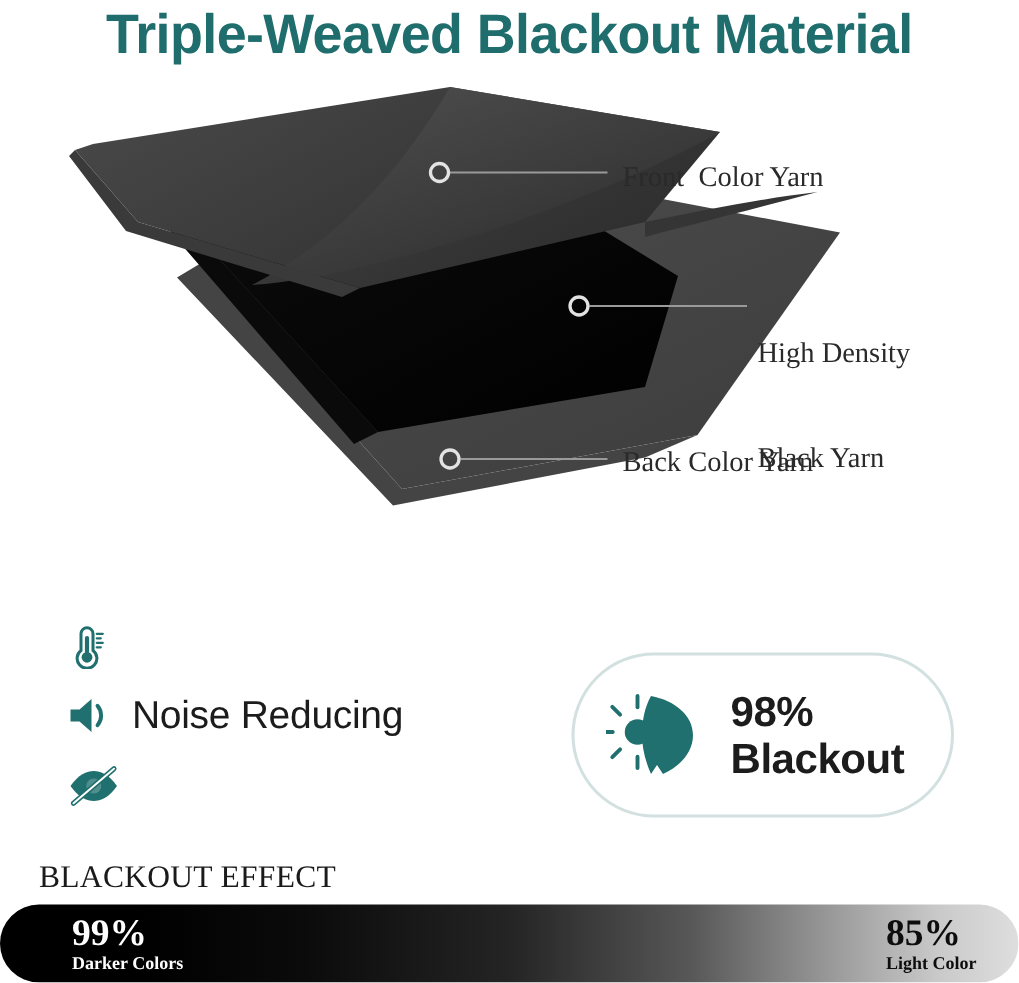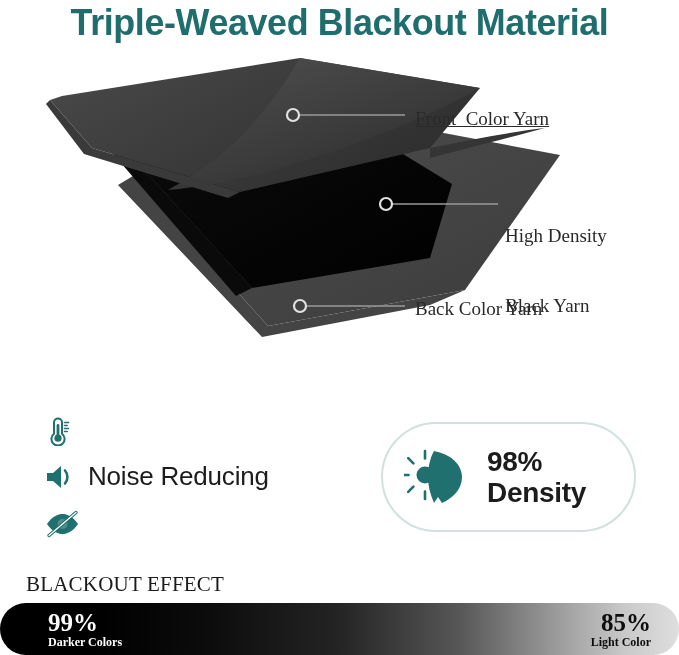--- a/index.html
+++ b/index.html
@@ -43,21 +43,21 @@
   .diagram svg { display: block; }
 
   .callout-label {
     position: absolute;
     font-family: "Liberation Serif", serif;
     font-size: 19px;
     color: #2a2a2a;
     line-height: 1.22;
     white-space: pre;
   }
-  .callout-front { left: 415px; top: 55px; text-decoration: underline; }
+  .callout-front { left: 415px; top: 55px; }
   .callout-mid   { left: 505px; top: 126px; }
   .callout-back  { left: 415px; top: 245px; }
 
   
   .features {
     position: absolute;
     left: 44px;
     top: 406px;
     width: 320px;
   }
@@ -78,21 +78,21 @@
     font-size: 26px;
     color: #1c1c1c;
     letter-spacing: -0.2px;
     white-space: nowrap;
   }
 
   
   .badge {
     position: absolute;
     left: 381px;
-    top: 422px;
+    top: 435px;
     width: 255px;
     height: 110px;
     border: 2px solid #d2e0e0;
     border-radius: 55px;
     background: #ffffff;
     display: flex;
     align-items: center;
     box-sizing: border-box;
   }
   .badge-icon {
@@ -145,21 +145,20 @@
     position: absolute;
     left: 48px;
     top: 6px;
     color: #ffffff;
     font-family: "Liberation Serif", serif;
   }
   .bar-right {
     position: absolute;
     right: 28px;
     top: 6px;
-    text-align: right;
     color: #0d0d0d;
     font-family: "Liberation Serif", serif;
   }
   .bar-pct {
     font-size: 25px;
     font-weight: bold;
     line-height: 1.08;
     display: block;
   }
   .bar-sub {
@@ -300,21 +299,21 @@
         <line x1="21" y1="45.5" x2="21" y2="53"></line>
         <line x1="32.6" y1="40.6" x2="37.8" y2="45.8"></line>
       </g>
 
       <path d="M30 5 C46 8 58 18 58 31 C58 43 49 52 38 57 L34 51 L30 57
                C26 48 24 39 24 31 C24 21 26 12 30 5 Z" fill="#20706f"></path>
     </svg>
   </span>
   <span class="badge-text">
     <span class="pct">98%</span>
-    <span class="pct">Density</span>
+    <span class="pct">Blackout</span>
   </span>
 </div>
 
 <div class="effect-heading">BLACKOUT EFFECT</div>
 
 <div class="effect-bar">
   <span class="bar-left">
     <span class="bar-pct">99%</span>
     <span class="bar-sub">Darker Colors</span>
   </span>

